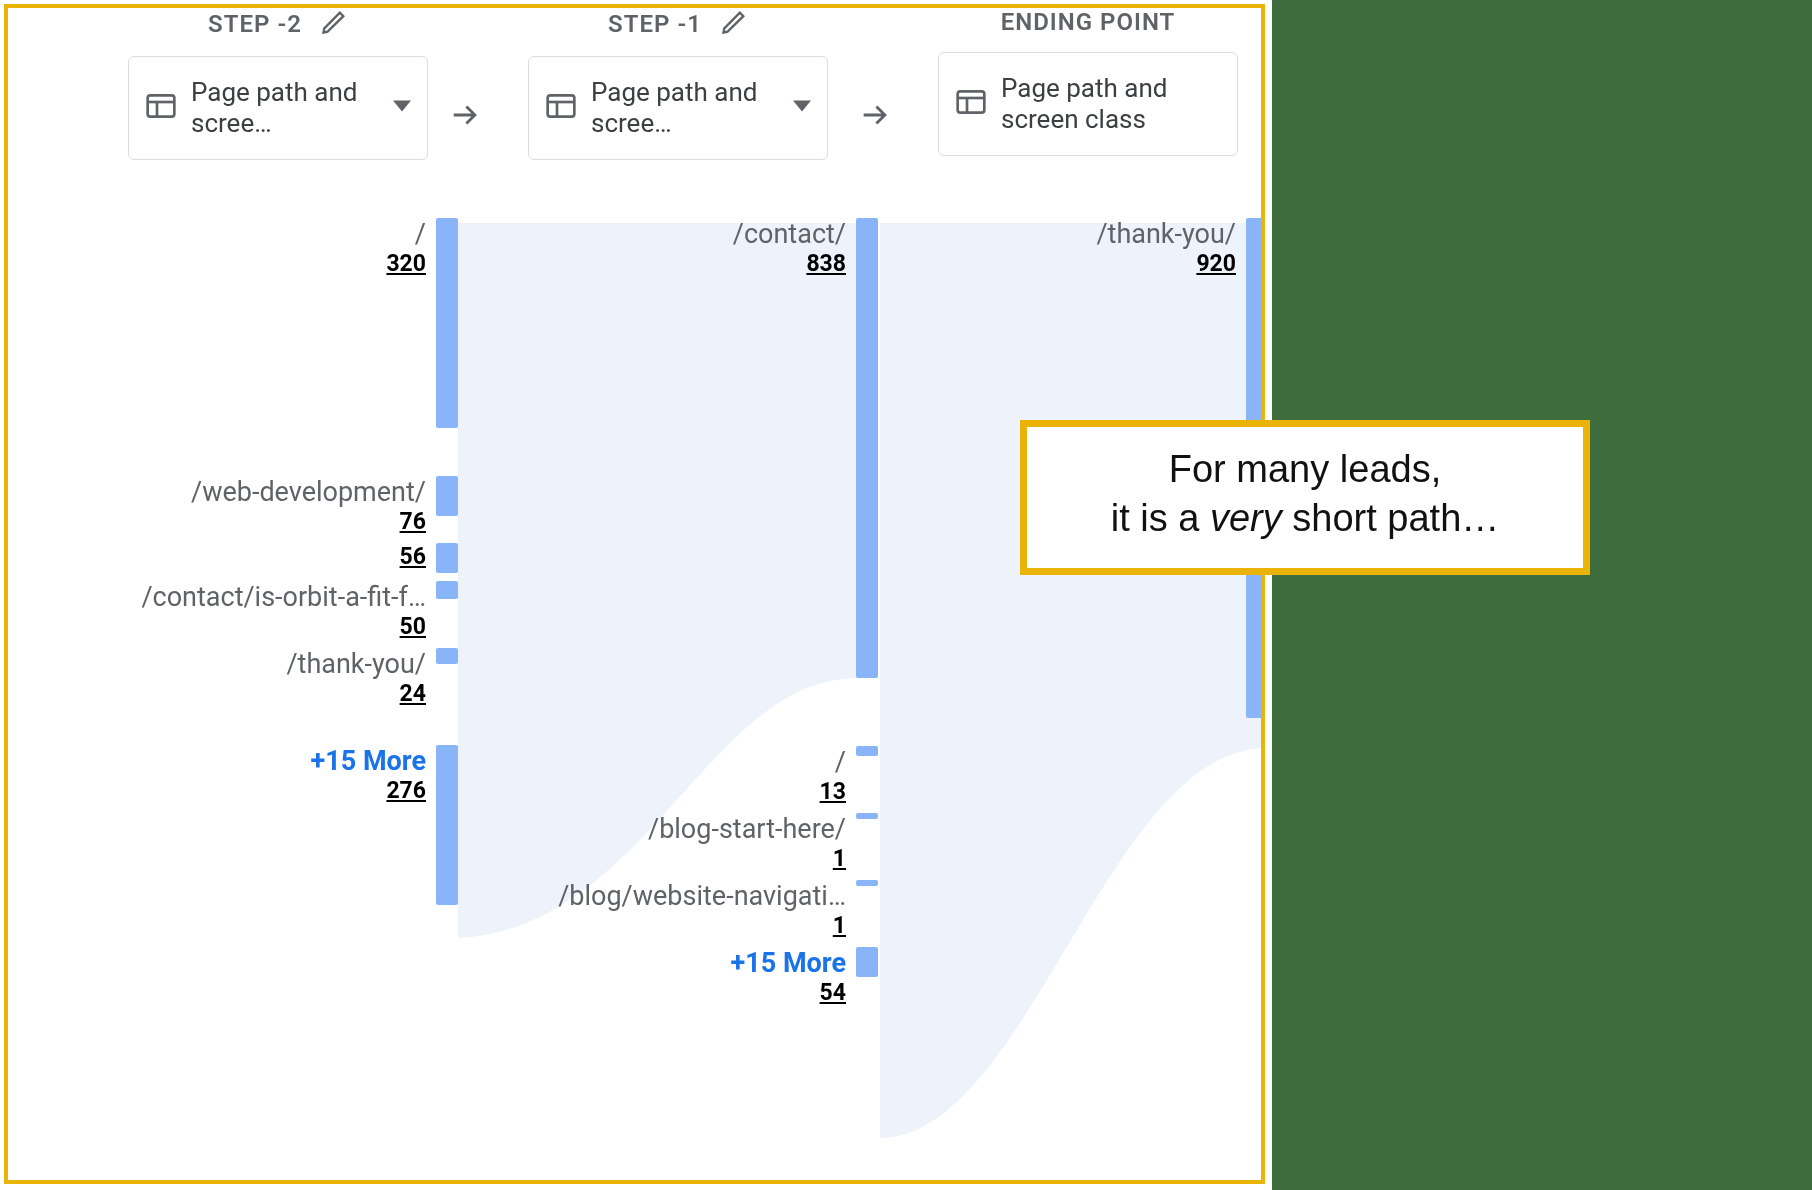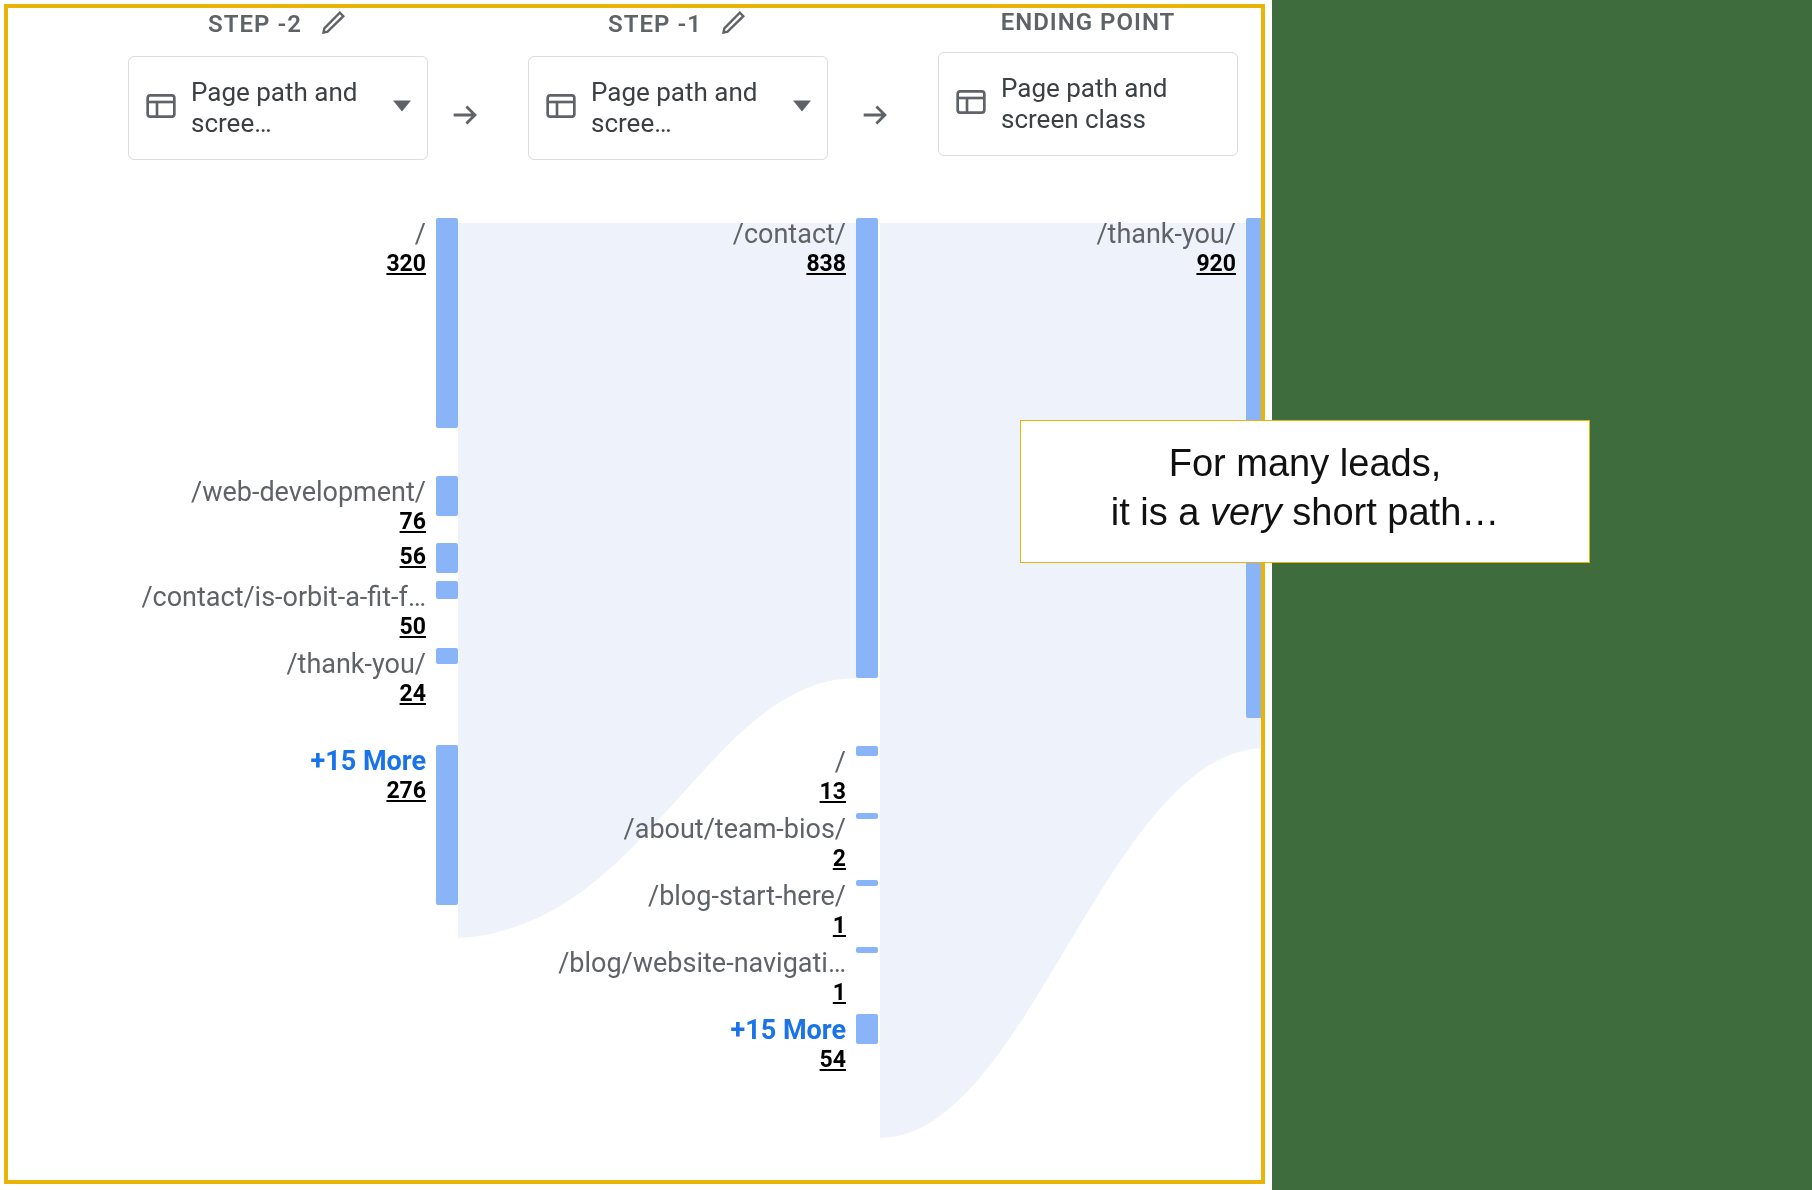--- a/index.html
+++ b/index.html
@@ -60,21 +60,21 @@
   .node-path.more { color:#1a73e8; font-weight:700; }
   .node-val  { font-size:23px; color:#000000; font-weight:700;text-decoration:underline; }
   .bar { width:22px; background:#8ab4f8; border-radius:2px; }
 
   
   .callout {
     position:absolute;
     left:1020px; top:420px;
     width:570px;
     background:#fff;
-    border:1px solid #eab308;
+    border:7px solid #eab308;
     padding:18px 26px 24px;
     text-align:center;
     font-family: Arial, Helvetica, sans-serif;
     font-size:38px;
     color:#111;
     line-height:1.3;
     z-index:10;
   }
   .callout em { font-style:italic; }
 </style>
@@ -228,27 +228,20 @@
     <div style="height:60px"></div>
     <div class="node">
       <div class="labels">
           <div class="node-path">/</div>
           <div class="node-val">13</div>
         </div>
       <div class="bar" style="height:10px"></div>
     </div>
     <div class="node">
       <div class="labels">
-          <div class="node-path">/about/team-bios/</div>
-          <div class="node-val">2</div>
-        </div>
-      <div class="bar" style="height:6px"></div>
-    </div>
-    <div class="node">
-      <div class="labels">
           <div class="node-path">/blog-start-here/</div>
           <div class="node-val">1</div>
         </div>
       <div class="bar" style="height:6px"></div>
     </div>
     <div class="node">
       <div class="labels">
           <div class="node-path">/blog/website-navigati…</div>
           <div class="node-val">1</div>
         </div>

